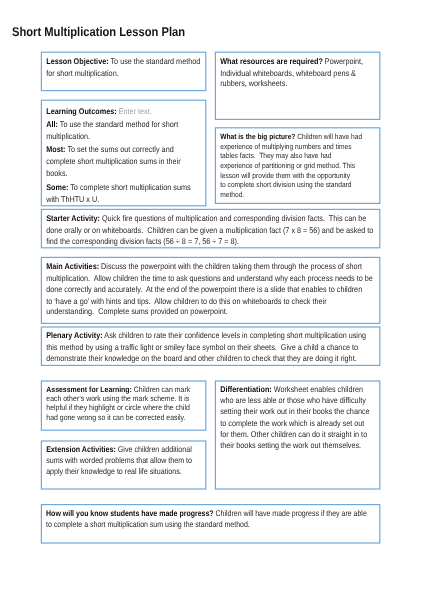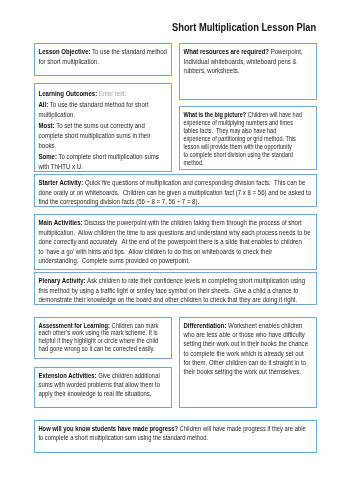--- a/index.html
+++ b/index.html
@@ -3,21 +3,21 @@
 <meta charset="utf-8">
 <style>
   html,body{margin:0;padding:0;}
   body{
     width:354px;height:500px;background:#ffffff;overflow:hidden;
     font-family:"Liberation Sans",sans-serif;
   }
   body{-webkit-font-smoothing:antialiased;}
   .page{position:relative;width:354px;height:500px;background:#fff;overflow:hidden;}
   .doc-title{
-    position:absolute;left:0;top:21px;width:326px;text-align:right;
+    position:absolute;left:0;top:21px;width:326px;text-align:left;
     font-size:10.6px;font-weight:bold;color:#151515;
   }
   .title-inner{display:inline-block;transform:scaleX(0.878);transform-origin:50% 0;}
   .box{
     position:absolute;border:1px solid #6fa8dc;background:#ffffff;
     box-sizing:border-box;overflow:hidden;
   }
   .inner{
     font-size:6.9px;line-height:9.63px;color:#262626;white-space:pre-wrap;
     transform:scaleX(0.876);transform-origin:0 0;

